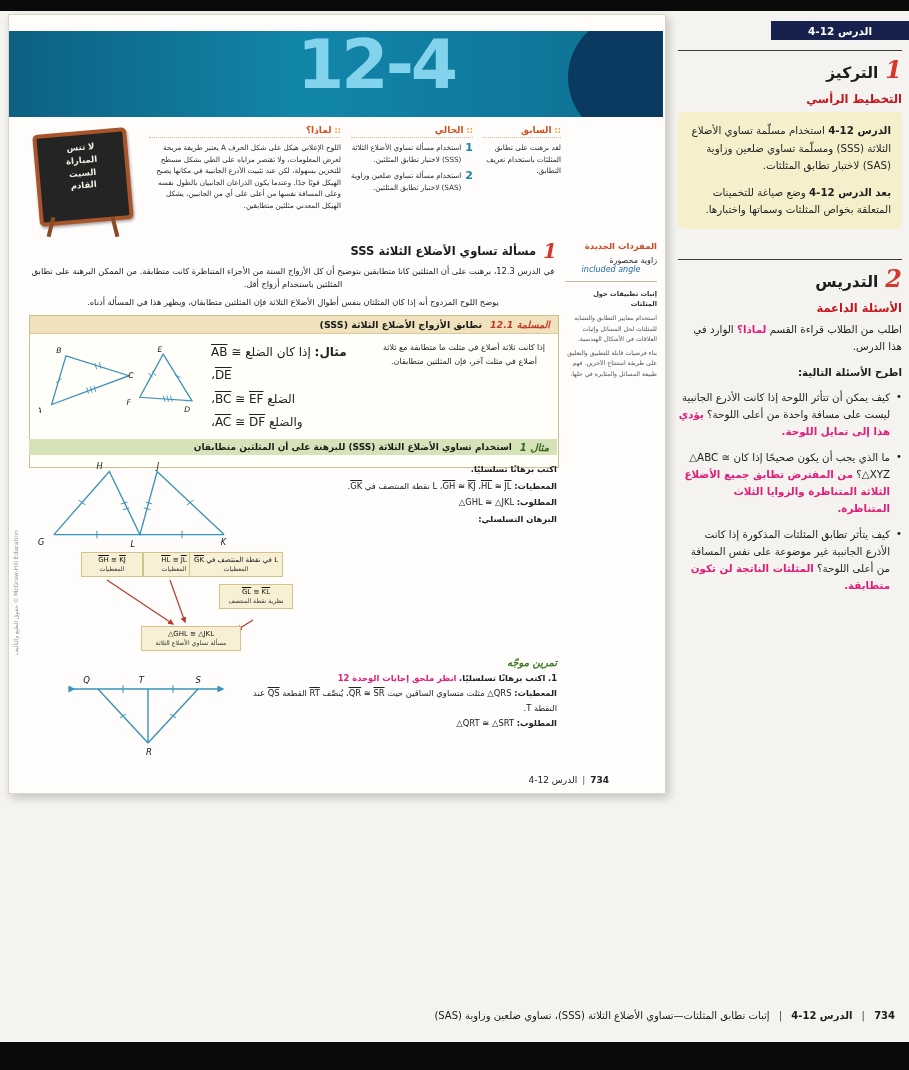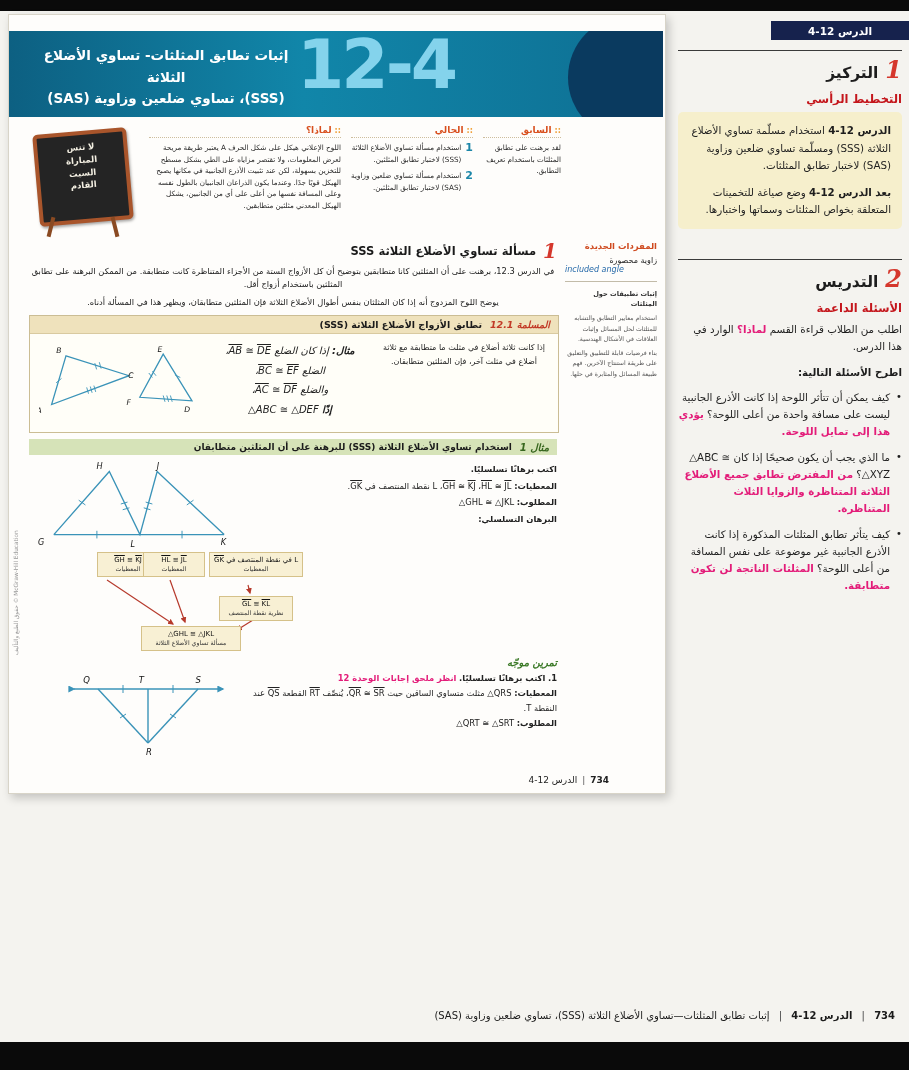--- a/index.html
+++ b/index.html
@@ -21,36 +21,36 @@
   .now-item{display:flex;direction:rtl;gap:4px;margin-bottom:5px;}
   .now-num{color:#1b86a8;font-weight:bold;font-size:11px;line-height:1;}
   .board-wrap{position:relative;width:112px;}
   .board{position:relative;width:86px;height:78px;margin:6px auto 0;background:#242424;border:4px solid #a9552b;border-radius:5px;transform:rotate(-5deg);color:#f3efe2;font-weight:bold;font-size:8.5px;line-height:1.5;text-align:center;padding-top:6px;direction:rtl;box-shadow:1px 2px 3px rgba(0,0,0,.35);}
   .board-leg{position:absolute;width:4px;height:20px;background:#8a4a22;bottom:0;}
   .board-leg-l{left:22px;transform:rotate(14deg);}
   .board-leg-r{right:22px;transform:rotate(-14deg);}
   .vocab{position:absolute;right:8px;top:226px;width:92px;direction:rtl;text-align:right;}
   .vocab-head{color:#cf4a1f;font-weight:bold;font-size:8.5px;}
   .vocab-term{font-weight:normal;font-size:8px;color:#1d1d1d;margin-top:5px;}
-  .vocab-en{font-style:italic;font-size:8px;color:#2468a8;direction:ltr;text-align:left;}
+  .vocab-en{font-style:italic;font-size:8px;color:#2468a8;direction:ltr;text-align:center;}
   .vocab-rule{border-top:1px solid #c2bba8;margin:7px 0;}
   .vocab-small-title{font-weight:bold;font-size:6.6px;color:#333;line-height:1.55;}
   .vocab-small{font-size:6.2px;color:#555;line-height:1.65;margin-top:4px;text-align:right;}
   .section1{position:absolute;left:20px;top:226px;width:528px;direction:rtl;}
   .sec-head{display:flex;align-items:center;gap:7px;}
   .sec-num{color:#d5372c;font-weight:bold;font-size:20px;font-family:"DejaVu Serif",serif;font-style:italic;line-height:1;}
   .sec-title{font-weight:bold;font-size:11.5px;color:#1a1a1a;}
   .sec-para{font-size:8.3px;line-height:1.62;color:#222;margin-top:4px;text-align:center;}
   .postulate{position:absolute;left:20px;top:300px;width:528px;border:1px solid #cbbd94;background:#fffef8;}
   .post-head{height:17px;background:#efe2bc;border-bottom:1px solid #d9caa0;display:flex;direction:rtl;align-items:center;gap:8px;padding:0 8px;}
   .post-label{color:#c23a27;font-weight:bold;font-style:italic;font-size:9.5px;}
   .post-title{font-weight:bold;font-size:9.5px;color:#1b1b1b;}
   .post-body{display:flex;direction:rtl;gap:10px;padding:7px 9px 9px;}
   .post-statement{width:170px;font-size:8px;line-height:1.7;color:#222;text-align:center;}
-  .post-example{width:158px;font-size:10px;line-height:1.95;color:#222;text-align:center;font-style:italic;}
+  .post-example{width:158px;font-size:12px;line-height:1.95;color:#222;text-align:left;}
   .post-figs{flex:1;}
   .example1{position:absolute;left:20px;top:424px;width:528px;direction:rtl;}
   .ex-bar{height:16px;background:#d6e3b8;display:flex;align-items:center;gap:8px;padding:0 8px;direction:rtl;}
   .ex-tag{color:#38671f;font-weight:bold;font-style:italic;font-size:10px;white-space:nowrap;}
   .ex-title{font-weight:bold;font-size:9px;color:#1b1b1b;}
   .ex-row{display:flex;direction:rtl;gap:16px;margin-top:5px;}
   .ex-text{width:300px;font-size:8.4px;line-height:1.75;color:#222;text-align:right;}
   .ex-line{margin-top:2px;}
   .flowchart{position:relative;height:102px;margin-top:4px;direction:ltr;}
   .fbox{position:absolute;background:#f8f0d4;border:1px solid #d5c189;padding:2px 3px;text-align:center;direction:rtl;font-size:6.2px;line-height:1.45;color:#333;}
@@ -93,24 +93,20 @@
 
   <div class="lesson-tab">
     <span>الدرس 12-4</span>
   </div>
 
   <div class="book-page">
 
     <div class="band">
       <div class="band-swoosh"></div>
       <div class="band-num">12-4</div>
-      <div class="band-title">
-        <div>إثبات تطابق المثلثات- تساوي الأضلاع الثلاثة</div>
-        <div>(SSS)، تساوي ضلعين وزاوية (SAS)</div>
-      </div>
     </div>
 
     <div class="tnw">
       <div style="width:78px">
         <div class="tnw-head">
           <span class="tnw-dots">::</span>
           <span class="tnw-label">السابق</span>
         </div>
         <div class="tnw-body">لقد برهنت على تطابق المثلثات باستخدام تعريف التطابق.</div>
       </div>
@@ -270,33 +266,33 @@
               <path d="M0,0 L5,2.5 L0,5 z" fill="#b6392b"></path>
             </marker>
           </defs>
           <g stroke="#b6392b" stroke-width="1.2">
             <line x1="78" y1="28" x2="144" y2="72" marker-end="url(#farr)"></line>
             <line x1="141" y1="28" x2="156" y2="70" marker-end="url(#farr)"></line>
             <line x1="219" y1="33" x2="221" y2="41" marker-end="url(#farr)"></line>
             <line x1="224" y1="68" x2="208" y2="78" marker-end="url(#farr)"></line>
           </g>
         </svg>
-        <div class="fbox" style="left:68px;top:0;width:54px">
+        <div class="fbox" style="left:52px;top:0;width:54px">
           <div class="fexpr math"><span class="ovl">GH</span> <span>≅</span> <span class="ovl">KJ</span></div>
           <div>المعطيات</div>
         </div>
         <div class="fbox" style="left:114px;top:0;width:54px">
           <div class="fexpr math"><span class="ovl">HL</span> <span>≅</span> <span class="ovl">JL</span></div>
           <div>المعطيات</div>
         </div>
-        <div class="fbox" style="left:180px;top:0;width:86px">
+        <div class="fbox" style="left:160px;top:0;width:86px">
           <div class="fexpr"><span>L في نقطة المنتصف في</span> <span class="math ovl">GK</span></div>
           <div>المعطيات</div>
         </div>
-        <div class="fbox" style="left:190px;top:44px;width:66px">
+        <div class="fbox" style="left:190px;top:32px;width:66px">
           <div class="fexpr math"><span class="ovl">GL</span> <span>≅</span> <span class="ovl">KL</span></div>
           <div>نظرية نقطة المنتصف</div>
         </div>
         <div class="fbox" style="left:112px;top:74px;width:92px">
           <div class="fexpr math">△GHL ≅ △JKL</div>
           <div>مسألة تساوي الأضلاع الثلاثة</div>
         </div>
       </div>
     </div>
 

